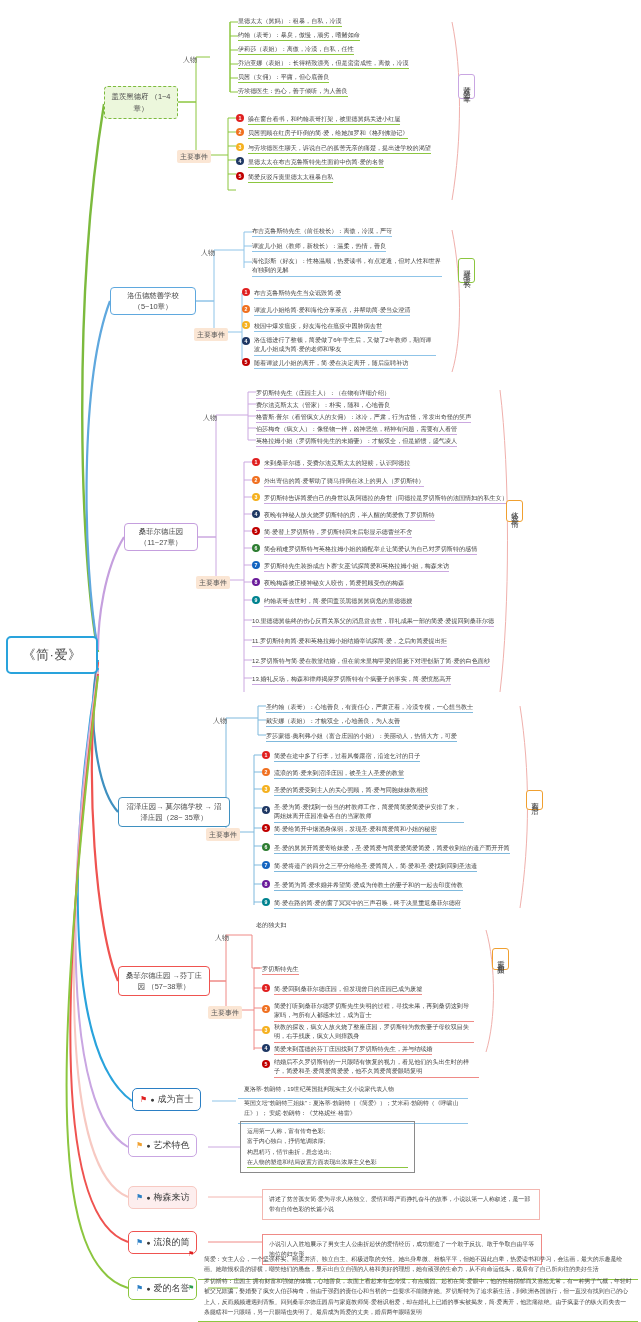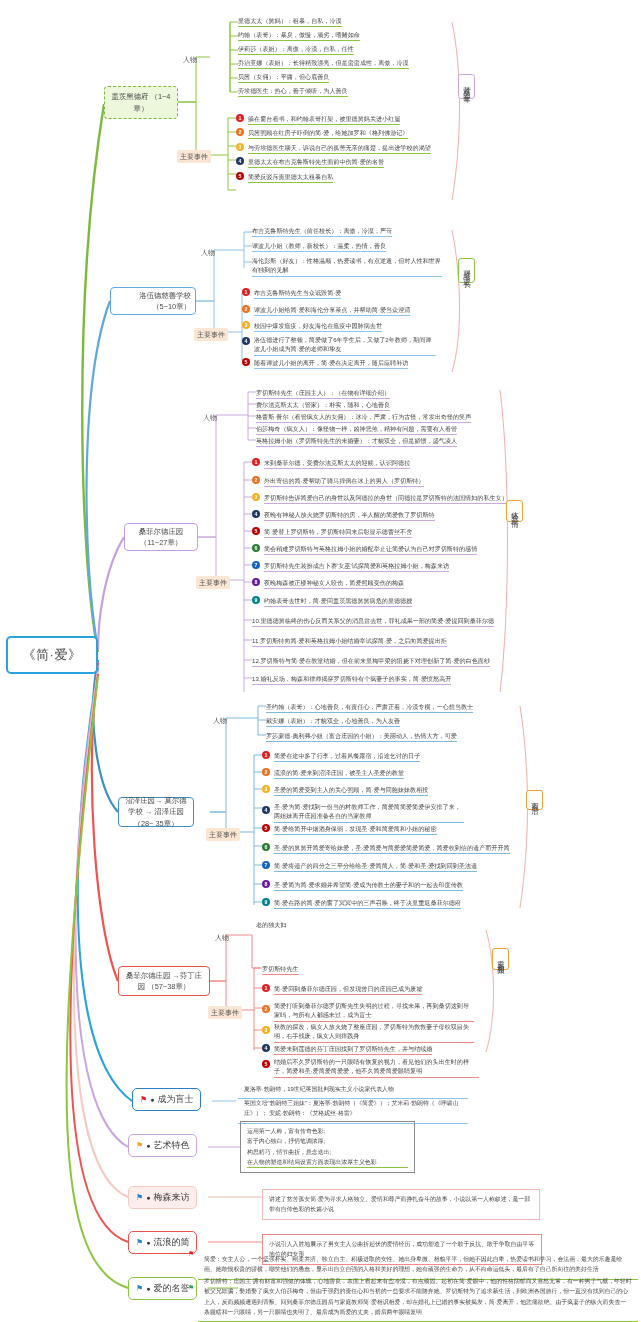--- a/index.html
+++ b/index.html
@@ -26,23 +26,23 @@
   }
 
   
   .l1 {
     border-radius:4px; background:#fff;
     display:flex; align-items:center; justify-content:center; text-align:center;
     font-size:7.4px; line-height:1.5; padding:3px 4px; color:#4a4a4a;
   }
   .l1.b1 { left:104px; top:86px;  width:74px; height:33px;
            border:1.4px dashed #7cba3d; background:#ecf7dc; }
-  .l1.b2 { left:110px; top:287px; width:86px; height:28px; border:1.2px solid #5fa8de;text-align:right; }
+  .l1.b2 { left:110px; top:287px; width:86px; height:28px; border:1.2px solid #5fa8de; }
   .l1.b3 { left:124px; top:523px; width:74px; height:28px; border:1.2px solid #c59fde; }
-  .l1.b4 { left:118px; top:797px; width:76px; height:30px; border:1.2px solid #3f90c0; }
+  .l1.b4 { left:118px; top:797px; width:112px; height:30px; border:1.2px solid #3f90c0; }
   .l1.b5 { left:118px; top:966px; width:92px; height:30px; border:1.2px solid #ef5350; }
 
   
   .cat { position:absolute; font-size:7px; padding:1.5px 3px; border-radius:2px; color:#555; }
   .cat.people { background:transparent; }
   .cat.events { background:#fbe6d4; }
 
   
   .leaf {
     position:absolute; font-size:6.1px; line-height:1.55; color:#444;

